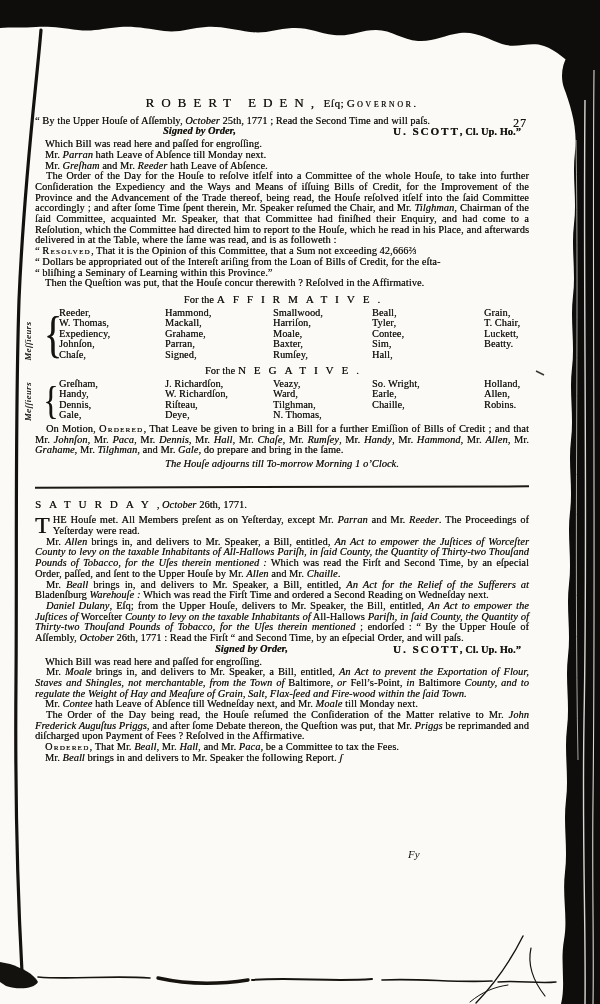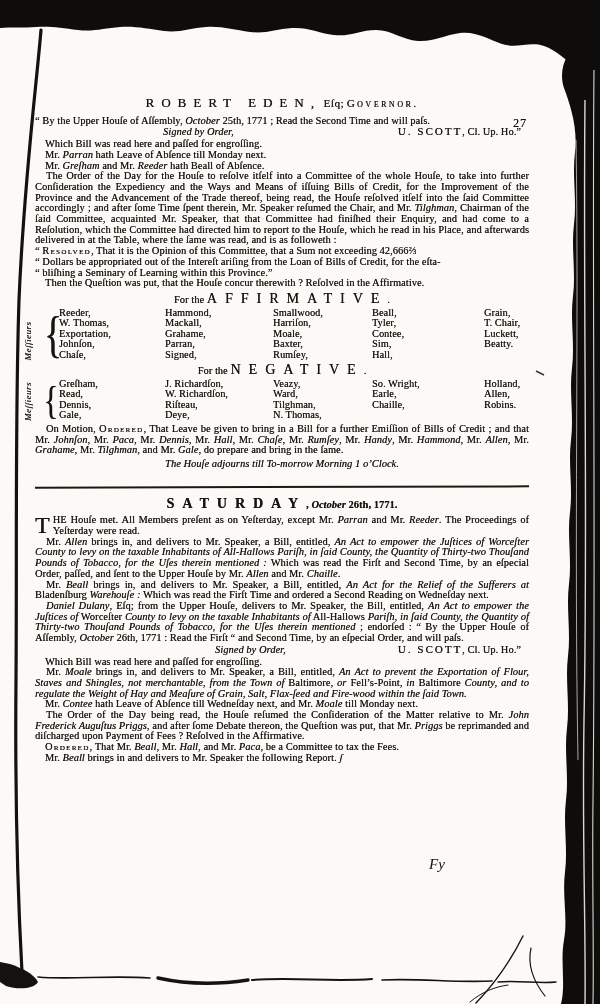--- a/index.html
+++ b/index.html
@@ -11,51 +11,51 @@
   .gov-header{position:relative;text-align:center;margin-bottom:6px;white-space:nowrap;}
   .r-hname{font-size:13px;letter-spacing:7px;}
   .r-hesq{font-size:11px;letter-spacing:.5px;}
   .r-hgov{font-variant:small-caps;font-size:11px;letter-spacing:2.5px;}
   .pagenum{position:absolute;right:2px;top:20px;font-size:12px;letter-spacing:1px;}
   .qline{white-space:normal;font-family:Liberation Serif, serif;}
   .line{}
   .ind{text-indent:10px;}
   .para{text-align:justify;text-indent:11px;}
   .para.nind{text-indent:0;}
-  .signed-row{display:flex;align-items:flex-end;margin:0 0 1px;}
+  .signed-row{display:flex;align-items:flex-start;margin:0 0 1px;font-weight:bold;}
   .signed-row .sig-order{font-style:italic;margin-left:128px;}
   .signed-row.sr2 .sig-order{margin-left:180px;}
   .signed-row .clerk{margin-left:auto;margin-right:8px;}
   .r-n{}
   .r-i{font-style:italic;}
   .r-sc{font-variant:small-caps;letter-spacing:1.3px;}
   .r-ls{font-size:11px;letter-spacing:2px;}
-  .r-ls2{font-size:14px;letter-spacing:8px;}
+  .r-ls2{font-size:11px;letter-spacing:8px;}
   .vote-head{text-align:center;margin:5px 0 2px;}
-  .sat-head{text-align:center;margin:7px 0 5px;white-space:nowrap;font-weight:bold;}
+  .sat-head{margin:7px 0 5px;white-space:nowrap;}
   .vote{position:relative;padding-left:24px;margin:1px 0 2px;}
   .vote .mess{position:absolute;left:-12px;top:0;bottom:0;display:flex;align-items:center;
       writing-mode:vertical-rl;transform:rotate(180deg);
       font-style:italic;font-size:9px;letter-spacing:.5px;}
   .vote .brace{position:absolute;left:6px;top:50%;transform:translateY(-51%) scaleX(.75);
       font-size:50px;line-height:0;font-weight:400;}
   .vote.rows4 .brace{font-size:41px;}
   .vote-cols{display:flex;gap:32px;}
   .vcol{flex:0 0 auto;}
   .vcol:nth-child(1){width:74px;}
   .vcol:nth-child(2){width:76px;}
   .vcol:nth-child(3){width:67px;}
   .vcol:nth-child(4){width:80px;}
   .vcol:nth-child(5){width:auto;}
   .vname{font-size:10.2px;line-height:10.5px;white-space:nowrap;}
   .center-line{text-align:center;margin-top:3px;}
   .rule{border-top:2.5px solid #1c1913;margin:16px 0 11px;transform:rotate(-.15deg);}
   .dropcap{float:left;font-size:24px;line-height:19px;padding:1px 3px 0 0;}
-  .sig-mark{position:absolute;left:429px;top:848px;font-style:italic;font-size:15px;
-      color:#17140f;margin-top:8px;}
+  .sig-mark{position:absolute;left:408px;top:848px;font-style:italic;font-size:11px;
+      color:#17140f;}
   .artifacts{position:absolute;inset:0;pointer-events:none;}
 </style>
 </head>
 <body>
 
 <div class="page">
 
   <div class="content">
 
     <div class="gov-header">
@@ -63,36 +63,36 @@
       <span class="pagenum">27</span>
     </div>
 
     <div class="qline"><span class="r-n">“ By the Upper Houſe of Aſſembly, </span><span class="r-i">October</span><span class="r-n"> 25th, 1771 ;  Read the Second Time and will paſs.</span></div>
     <div class="signed-row">
       <span class="sig-order">Signed by Order,</span>
       <span class="clerk"><span class="r-ls">U. SCOTT</span><span class="r-n">, Cl. Up. Ho.”</span></span>
     </div>
     <div class="line ind"><span class="r-n">Which Bill was read here and paſſed for engroſſing.</span></div>
     <div class="line ind"><span class="r-n">Mr. </span><span class="r-i">Parran</span><span class="r-n"> hath Leave of Abſence till Monday next.</span></div>
-    <div class="line ind"><span class="r-n">Mr. </span><span class="r-i">Greſham</span><span class="r-n"> and Mr. </span><span class="r-i">Reeder</span><span class="r-n"> hath Beall of Abſence.</span></div>
+    <div class="line ind"><span class="r-n">Mr. </span><span class="r-i">Greſham</span><span class="r-n"> and Mr. </span><span class="r-i">Reeder</span><span class="r-n"> hath Leave of Abſence.</span></div>
     <div class="para"><span class="r-n">The Order of the Day for the Houſe to reſolve itſelf into a Committee of the whole Houſe, to take into further Conſideration the Expediency and the Ways and Means of iſſuing Bills of Credit, for the Improvement of the Province and the Advancement of the Trade thereof, being read, the Houſe reſolved itſelf into the ſaid Committee accordingly ; and after ſome Time ſpent therein, Mr. Speaker reſumed the Chair, and Mr. </span><span class="r-i">Tilghman</span><span class="r-n">, Chairman of the ſaid Committee, acquainted Mr. Speaker, that that Committee had finiſhed their Enquiry, and had come to a Reſolution, which the Committee had directed him to report to the Houſe, which he read in his Place, and afterwards delivered in at the Table, where the ſame was read, and is as followeth :</span></div>
     <div class="qline"><span class="r-n">“ </span><span class="r-sc">Resolved</span><span class="r-n">, That it is the Opinion of this Committee, that a Sum not exceeding 42,666⅔</span></div>
     <div class="qline"><span class="r-n">“ Dollars be appropriated out of the Intereſt ariſing from the Loan of Bills of Credit, for the eſta-</span></div>
     <div class="qline"><span class="r-n">“ bliſhing a Seminary of Learning within this Province.”</span></div>
     <div class="line ind"><span class="r-n">Then the Queſtion was put, that the Houſe concur therewith ?  Reſolved in the Affirmative.</span></div>
 
     <div class="vote-head"><span class="r-n">For the  </span><span class="r-ls2">AFFIRMATIVE</span><span class="r-n">.</span></div>
     <div class="vote rows5">
       <span class="mess">Meſſieurs</span>
       <span class="brace">{</span>
       <div class="vote-cols">
           <div class="vcol">
             <div class="vname">Reeder,</div>
             <div class="vname">W. Thomas,</div>
-            <div class="vname">Exportation,</div>
+            <div class="vname">Expediency,</div>
             <div class="vname">Johnſon,</div>
             <div class="vname">Chaſe,</div>
           </div>
           <div class="vcol">
             <div class="vname">Hammond,</div>
             <div class="vname">Mackall,</div>
             <div class="vname">Grahame,</div>
             <div class="vname">Parran,</div>
             <div class="vname">Signed,</div>
           </div>
@@ -119,21 +119,21 @@
         </div>
     </div>
 
     <div class="vote-head"><span class="r-n">For the  </span><span class="r-ls2">NEGATIVE</span><span class="r-n">.</span></div>
     <div class="vote rows4">
       <span class="mess">Meſſieurs</span>
       <span class="brace">{</span>
       <div class="vote-cols">
           <div class="vcol">
             <div class="vname">Greſham,</div>
-            <div class="vname">Read,</div>
+            <div class="vname">Handy,</div>
             <div class="vname">Dennis,</div>
             <div class="vname">Gale,</div>
           </div>
           <div class="vcol">
             <div class="vname">J. Richardſon,</div>
             <div class="vname">W. Richardſon,</div>
             <div class="vname">Riſteau,</div>
             <div class="vname">Deye,</div>
           </div>
           <div class="vcol">

